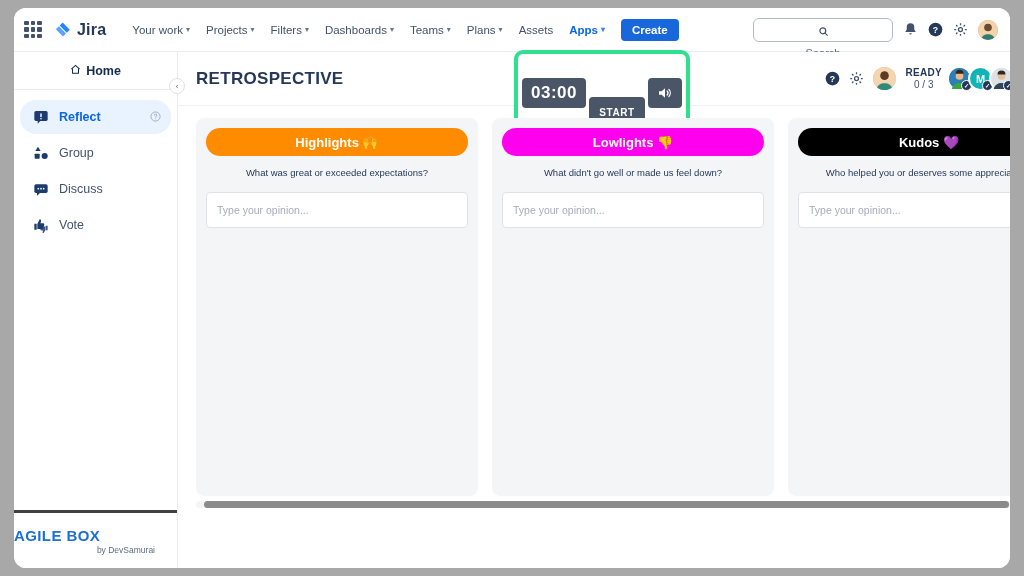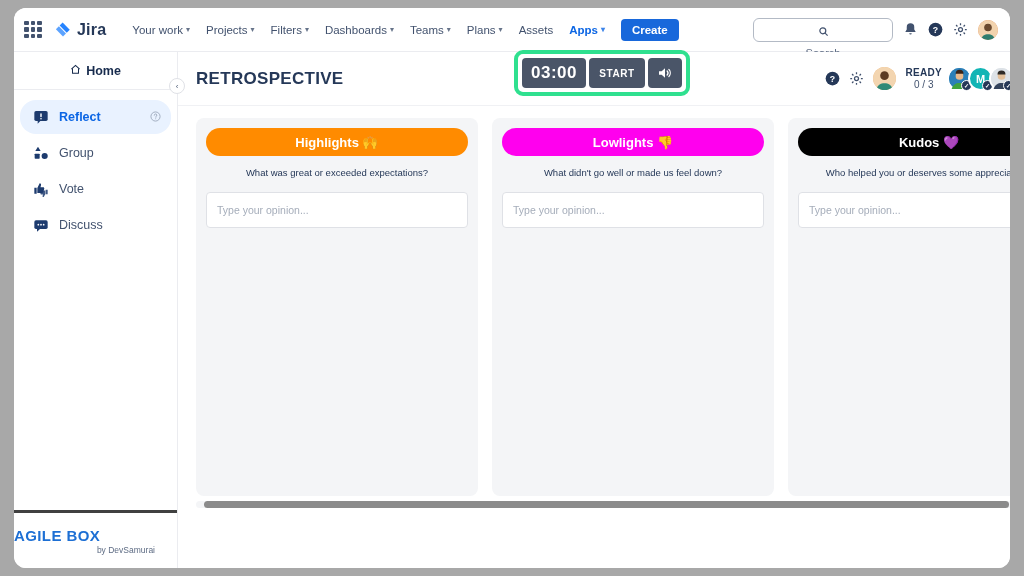--- a/index.html
+++ b/index.html
@@ -117,21 +117,21 @@
     padding: 4px; background: #fff;
     display: flex; align-items: center;
   }
   .timer-group { display: flex; align-items: center; gap: 3px; }
   .timer-box {
     background: #4a5568; color: #fff; height: 30px;
     display: flex; align-items: center; justify-content: center;
     border-radius: 4px; cursor: pointer;
   }
   .timer-clock { width: 64px; font-size: 17px; font-weight: 600; letter-spacing: .5px; }
-  .timer-start { width: 56px; font-size: 10px; font-weight: 700; letter-spacing: .6px; }
+  .timer-start { width: 56px; font-size: 10px; font-weight: 700; letter-spacing: .6px; margin-top: 39px; }
   .timer-sound { width: 34px; }
 
   .header-right { margin-left: auto; display: flex; align-items: center; gap: 9px; }
   .ready-block { display: flex; flex-direction: column; align-items: center; line-height: 1.15; }
   .ready-label { font-size: 10px; font-weight: 700; color: #253858; letter-spacing: .3px; }
   .ready-count { font-size: 10px; color: #42526e; }
   .av-stack { display: flex; align-items: center; }
   .av {
     width: 25px; height: 25px; border-radius: 50%;
     position: relative; margin-left: -4px; border: 2px solid #fff;
@@ -341,40 +341,40 @@
               <path d="M7.5 2.5l4 6.5h-8z"></path>
               <rect x="2.5" y="13" width="7.5" height="7.5" rx="1"></rect>
               <circle cx="17.5" cy="16.5" r="4.6"></circle>
             </svg>
           </span>
           <span>Group</span>
         </div>
 
         <div class="side-item">
           <span class="side-icon">
-            <svg width="16" height="16" viewBox="0 0 24 24" fill="#1d3b6e">
-              <path d="M2 10h3.5v9H2zM6.5 10.5l3.5-7c1.6 0 2.4 1.2 2 2.8l-.8 3h4c1.2 0 2 1 1.7 2.2l-1.4 5c-.25 1-1 1.5-2 1.5H6.5z"></path>
-              <path d="M22 20h-3v-7h3z" opacity=".85"></path>
-              <path d="M18.5 19.5l-2.6 5c-1.2 0-1.8-.9-1.5-2.1l.6-2.2h-2.6c-.9 0-1.5-.8-1.3-1.7l.8-3c.2-.7.8-1.1 1.5-1.1h5.1z" opacity=".85"></path>
-            </svg>
-          </span>
-          <span>Vote</span>
-        </div>
-
-        <div class="side-item">
-          <span class="side-icon">
             <svg width="16" height="16" viewBox="0 0 24 24">
               <rect x="2" y="5" width="20" height="13" rx="2.5" fill="#1d3b6e"></rect>
               <path d="M6 18l0 4 4.5-4z" fill="#1d3b6e"></path>
               <circle cx="8" cy="11.5" r="1.3" fill="#fff"></circle>
               <circle cx="12" cy="11.5" r="1.3" fill="#fff"></circle>
               <circle cx="16" cy="11.5" r="1.3" fill="#fff"></circle>
             </svg>
           </span>
           <span>Discuss</span>
+        </div>
+
+        <div class="side-item">
+          <span class="side-icon">
+            <svg width="16" height="16" viewBox="0 0 24 24" fill="#1d3b6e">
+              <path d="M2 10h3.5v9H2zM6.5 10.5l3.5-7c1.6 0 2.4 1.2 2 2.8l-.8 3h4c1.2 0 2 1 1.7 2.2l-1.4 5c-.25 1-1 1.5-2 1.5H6.5z"></path>
+              <path d="M22 20h-3v-7h3z" opacity=".85"></path>
+              <path d="M18.5 19.5l-2.6 5c-1.2 0-1.8-.9-1.5-2.1l.6-2.2h-2.6c-.9 0-1.5-.8-1.3-1.7l.8-3c.2-.7.8-1.1 1.5-1.1h5.1z" opacity=".85"></path>
+            </svg>
+          </span>
+          <span>Vote</span>
         </div>
       </div>
 
       <div class="brand">
         <div class="brand-name">AGILE BOX</div>
         <div class="brand-sub">by DevSamurai</div>
       </div>
     </div>
 
     <div id="main">

